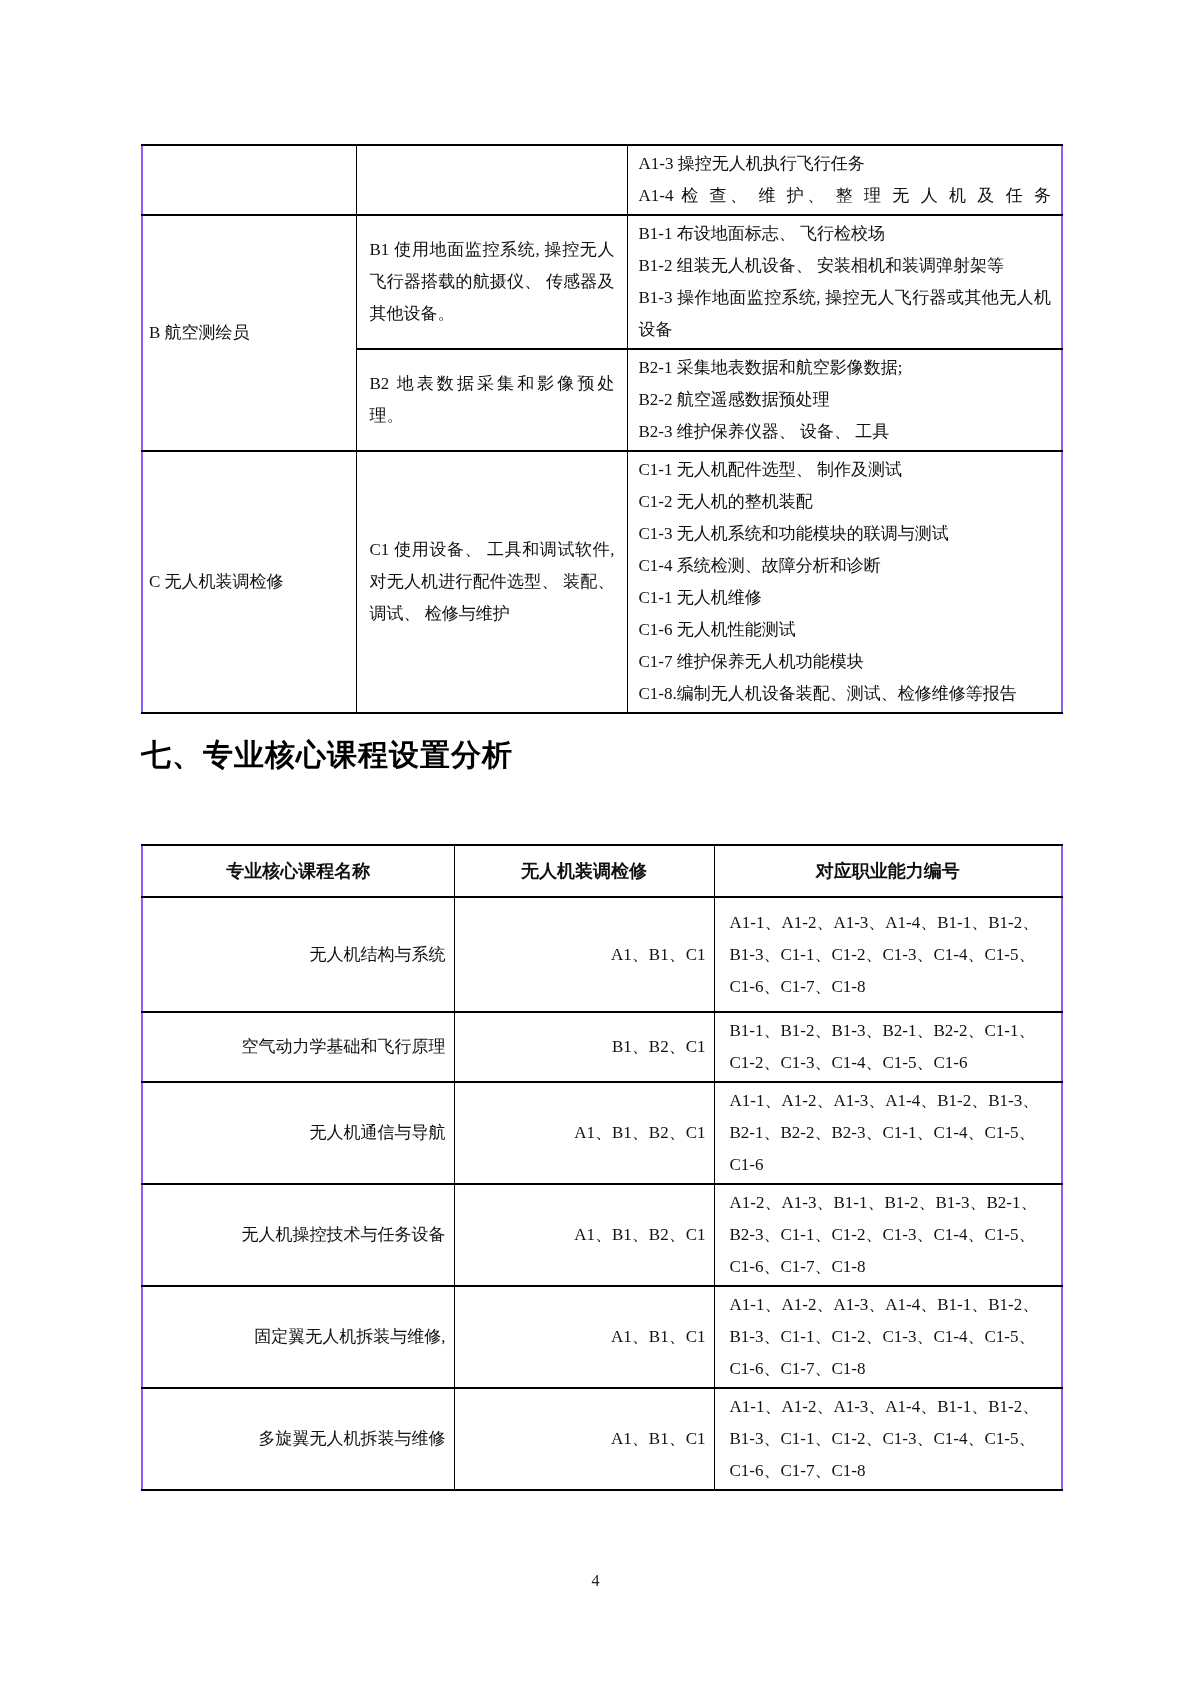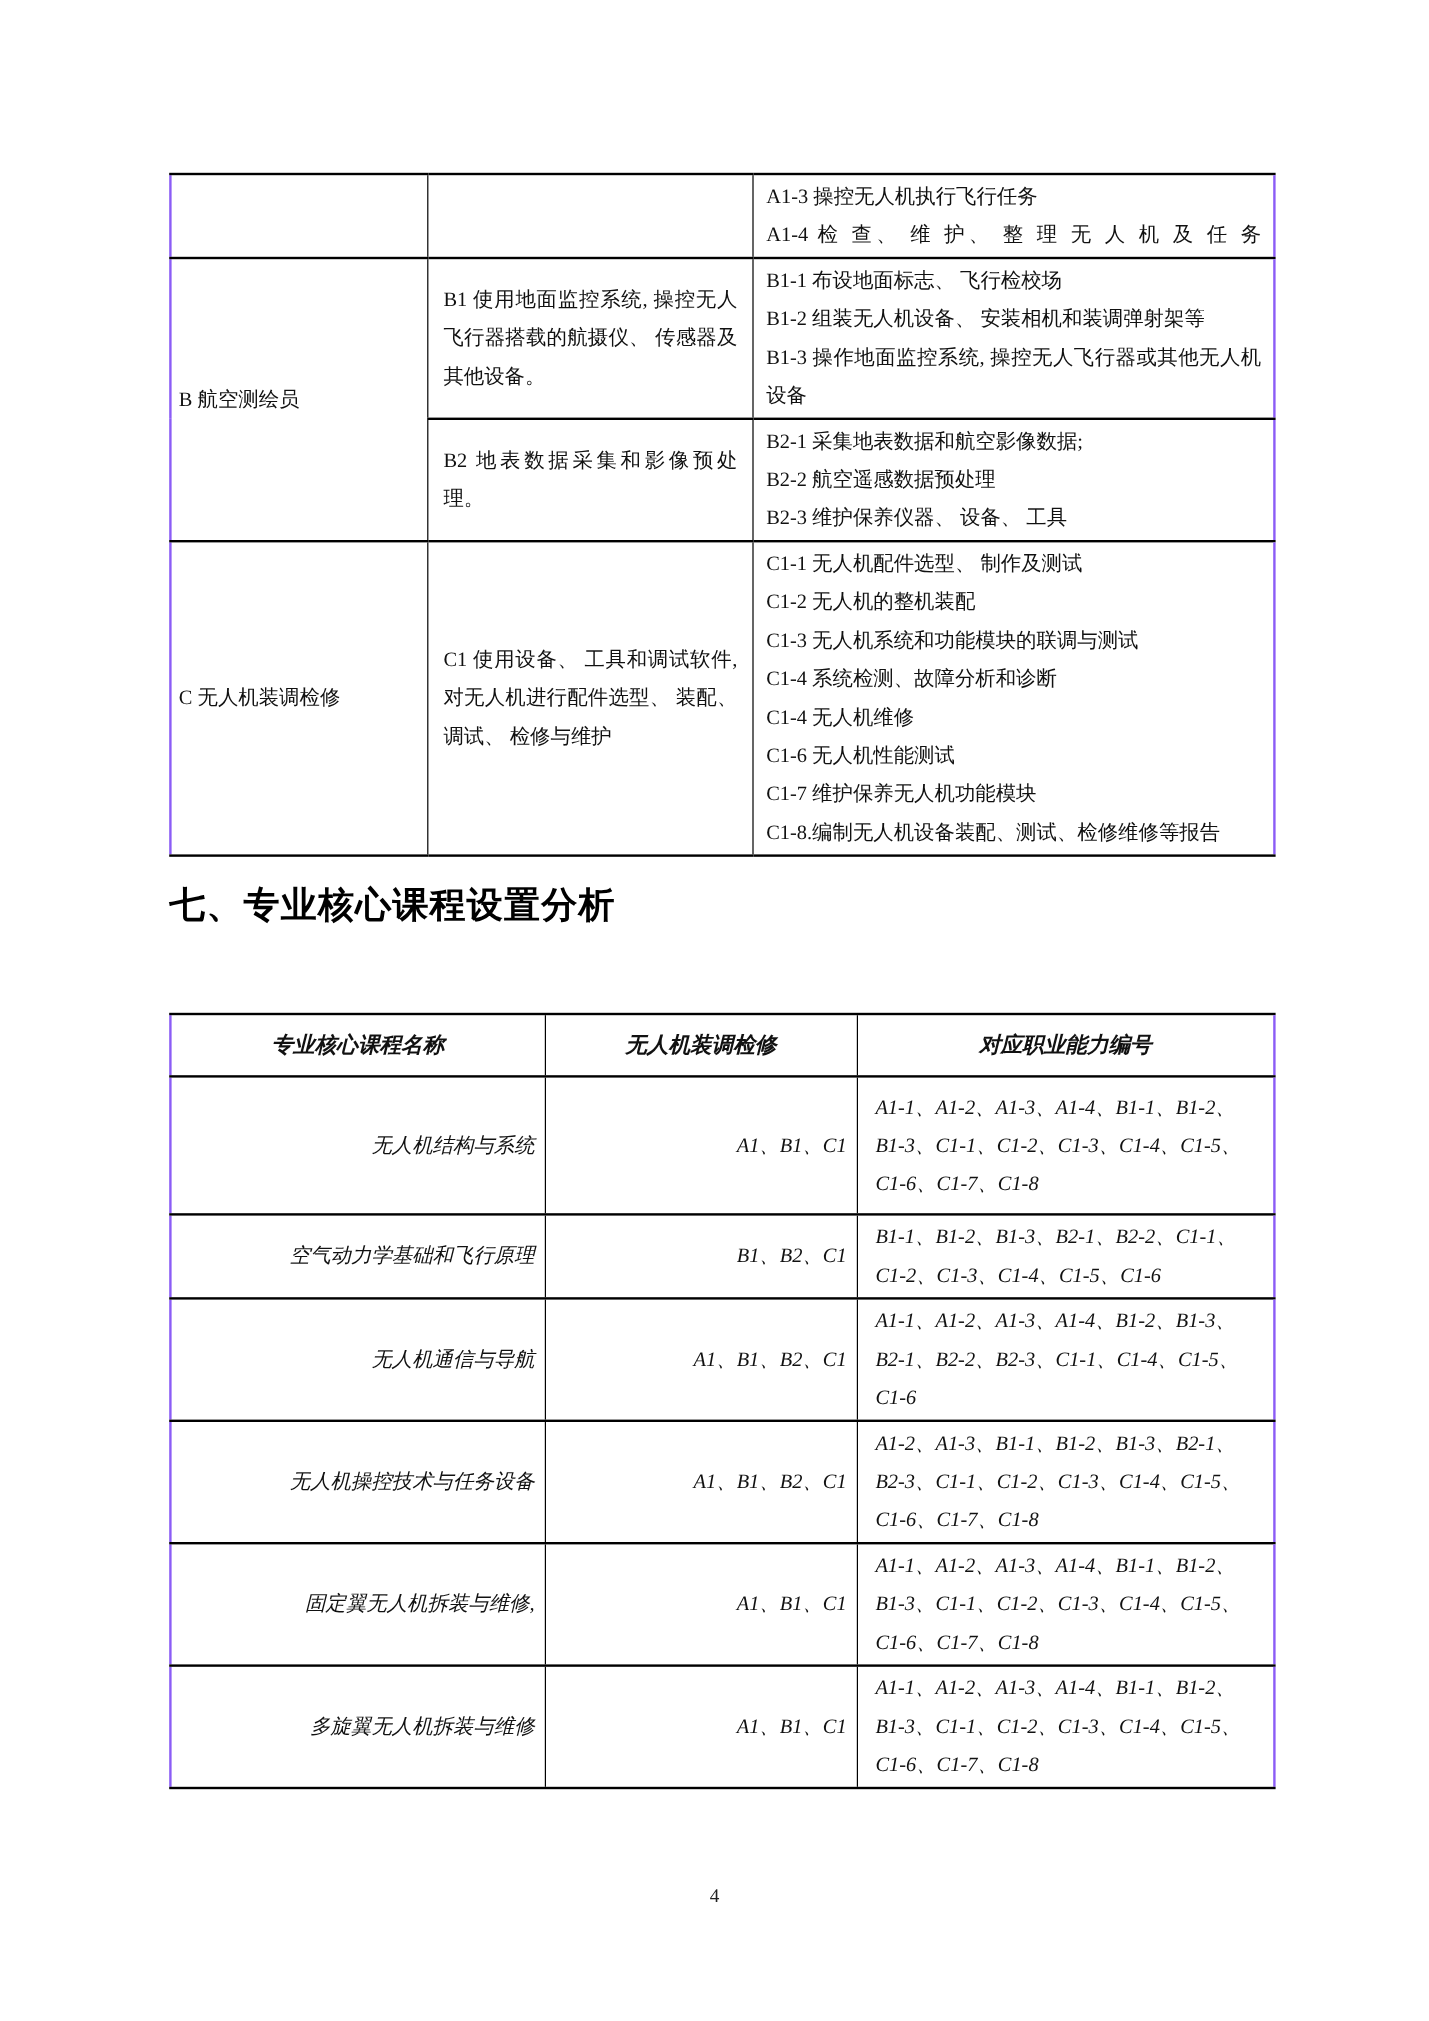--- a/index.html
+++ b/index.html
@@ -47,21 +47,21 @@
     margin: 18px 0 0 0;
     font-family: "Liberation Sans", "DejaVu Sans", sans-serif;
     font-weight: 700;
     font-size: 30px;
     line-height: 46px;
     color: #000000;
     letter-spacing: 1px;
   }
 
   
-  .t2-wrap { margin-top: 66px; font-style: italic; }
+  .t2-wrap { margin-top: 66px; }
   tr.t2-head { height: 52px; }
   tr.t2-head th {
     font-weight: 700;
     font-size: 18px;
     text-align: center;
     font-family: "Liberation Serif", "DejaVu Serif", serif;
   }
   .t2-course { text-align: right; padding: 2px 8px; }
   .t2-tasks  { text-align: right; padding: 2px 8px 2px 14px; }
   .t2-abil   { text-align: left; padding: 2px 10px 2px 15px; }
@@ -119,21 +119,21 @@
       </td>
     </tr>
     <tr class="t1-c">
       <td class="t1-job">C 无人机装调检修</td>
       <td class="t1-task">C1 使用设备、 工具和调试软件, 对无人机进行配件选型、 装配、 调试、 检修与维护</td>
       <td class="t1-abil">
         <div class="line last">C1-1 无人机配件选型、 制作及测试</div>
         <div class="line last">C1-2 无人机的整机装配</div>
         <div class="line last">C1-3 无人机系统和功能模块的联调与测试</div>
         <div class="line last">C1-4 系统检测、故障分析和诊断</div>
-        <div class="line last">C1-4 无人机维修</div>
+        <div class="line last">C1-1 无人机维修</div>
         <div class="line last">C1-6 无人机性能测试</div>
         <div class="line last">C1-7 维护保养无人机功能模块</div>
         <div class="line last">C1-8.编制无人机设备装配、测试、检修维修等报告</div>
       </td>
     </tr>
   </tbody>
     </table>
 
   <h2 class="section-heading">七、专业核心课程设置分析</h2>
 

